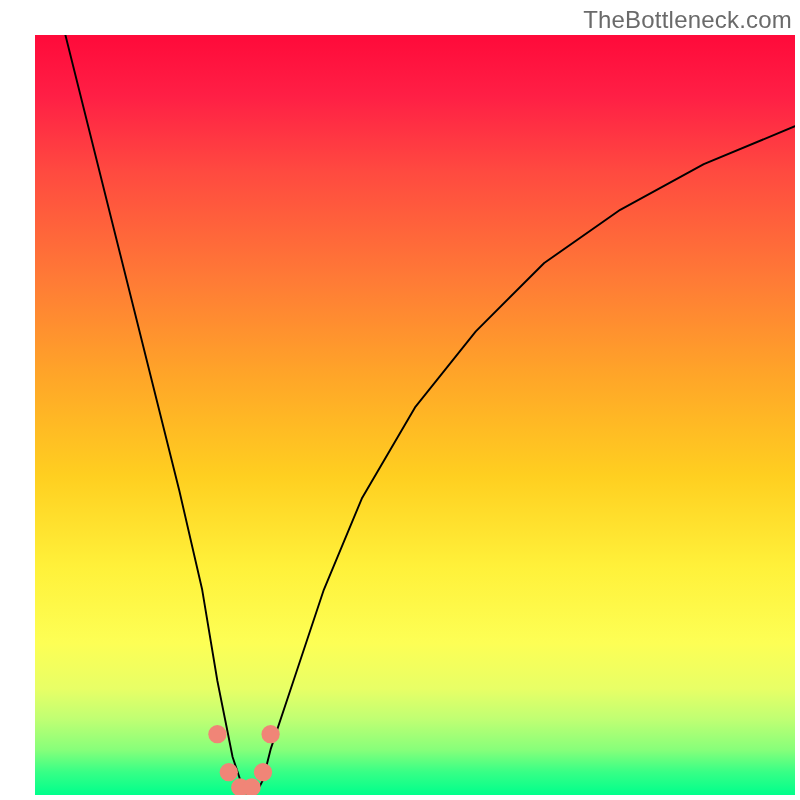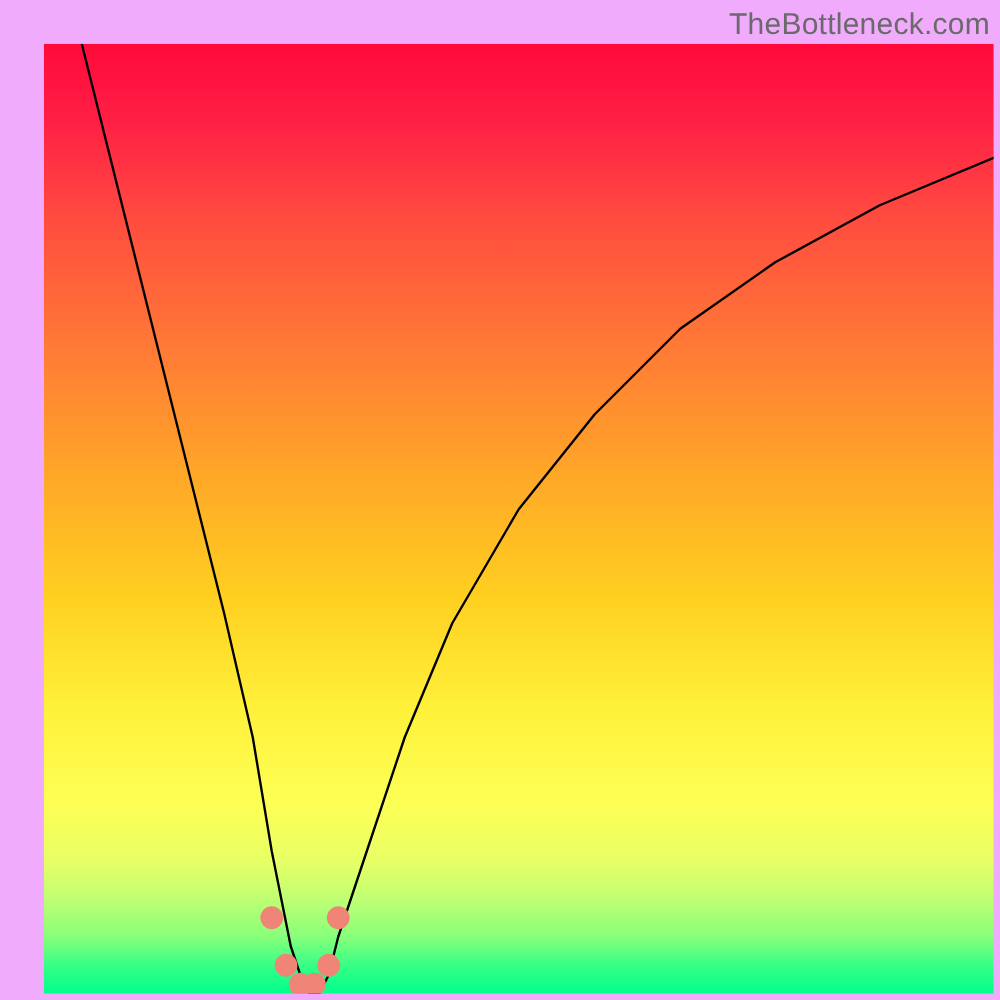--- a/index.html
+++ b/index.html
@@ -7,21 +7,21 @@
     padding: 0;
     width: 800px;
     height: 800px;
     background: #000;
     font-family: Arial, Helvetica, sans-serif;
     overflow: hidden;
   }
   .frame {
     position: absolute;
     inset: 0;
-    background: #f0abfc;
+    background: #ffffff;
   }
   .plot-area {
     position: absolute;
     left: 35px;
     top: 35px;
     width: 760px;
     height: 760px;
     overflow: hidden;
   }
   .gradient-bg {

